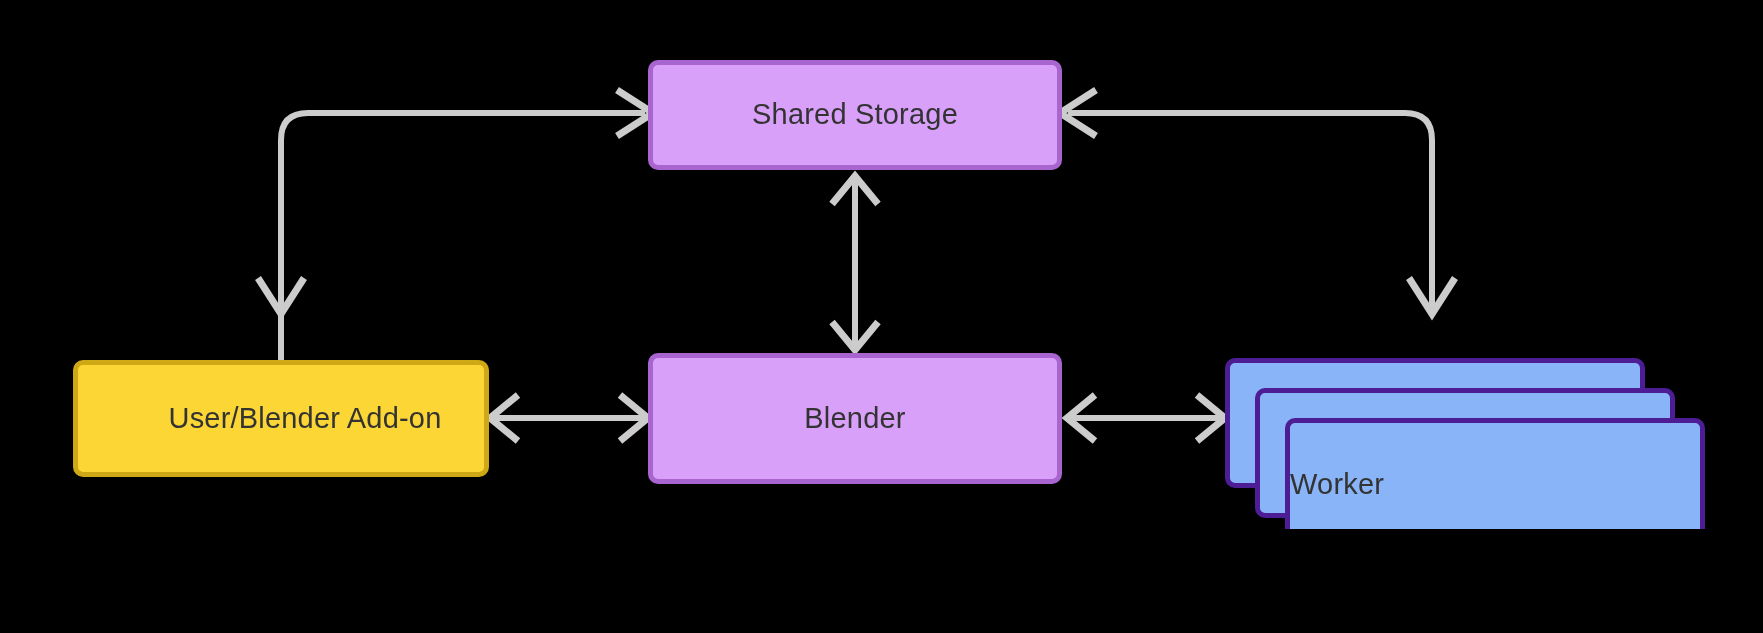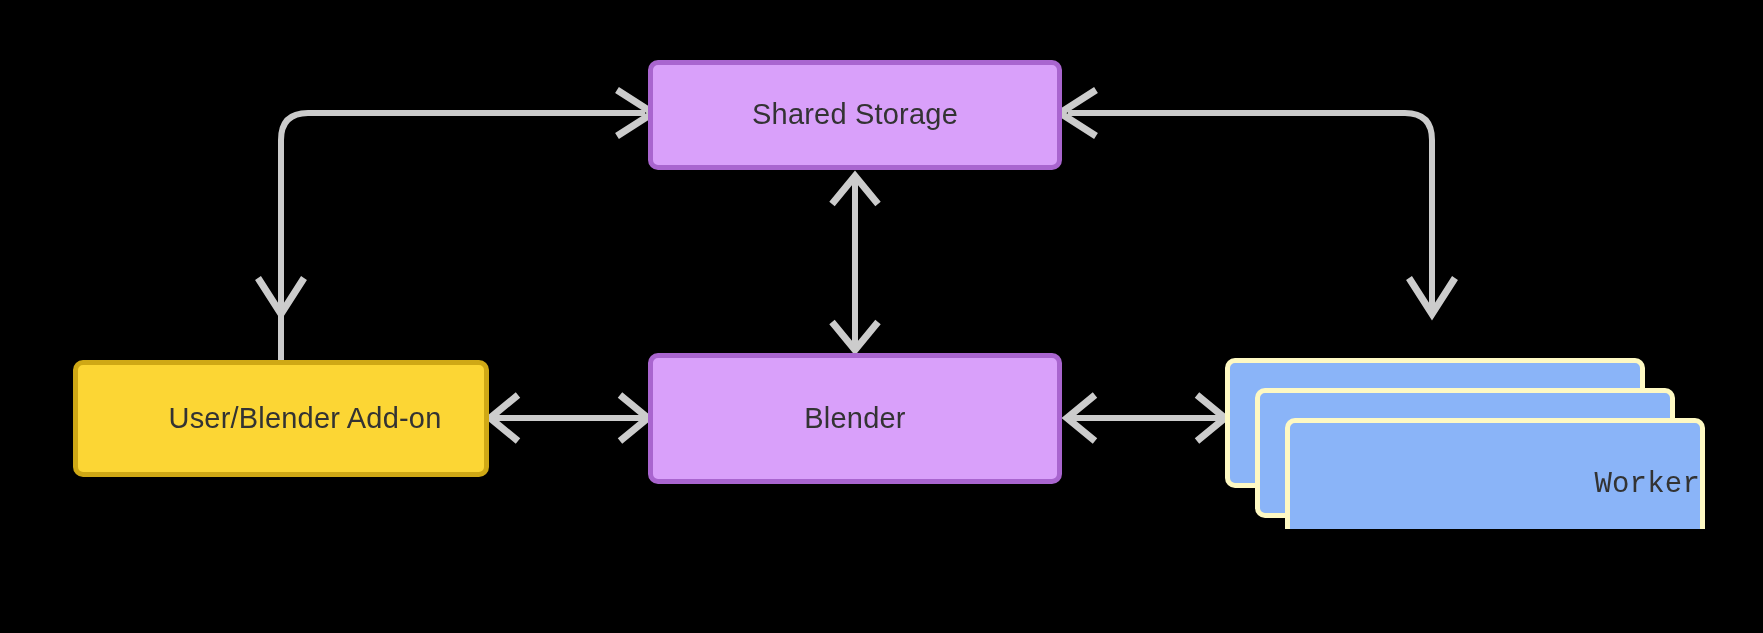--- a/index.html
+++ b/index.html
@@ -83,26 +83,25 @@
     left: 1225px;
     top: 358px;
     width: 480px;
     height: 195px;
     z-index: 5;
   }
   .worker-card {
     position: absolute;
     box-sizing: border-box;
     background: #8ab4f8;
-    border: 5px solid #fef9c3;
+    border: 5px solid #4c1d95;
     border-radius: 10px;
     display: flex;
     align-items: center;
-    justify-content: flex-end;
-    font-family: Liberation Mono, monospace;
+    justify-content: flex-start;
   }
   #worker-card-back {
     left: 0px;
     top: 0px;
     width: 420px;
     height: 130px;
     z-index: 1;
   }
   #worker-card-mid {
     left: 30px;

